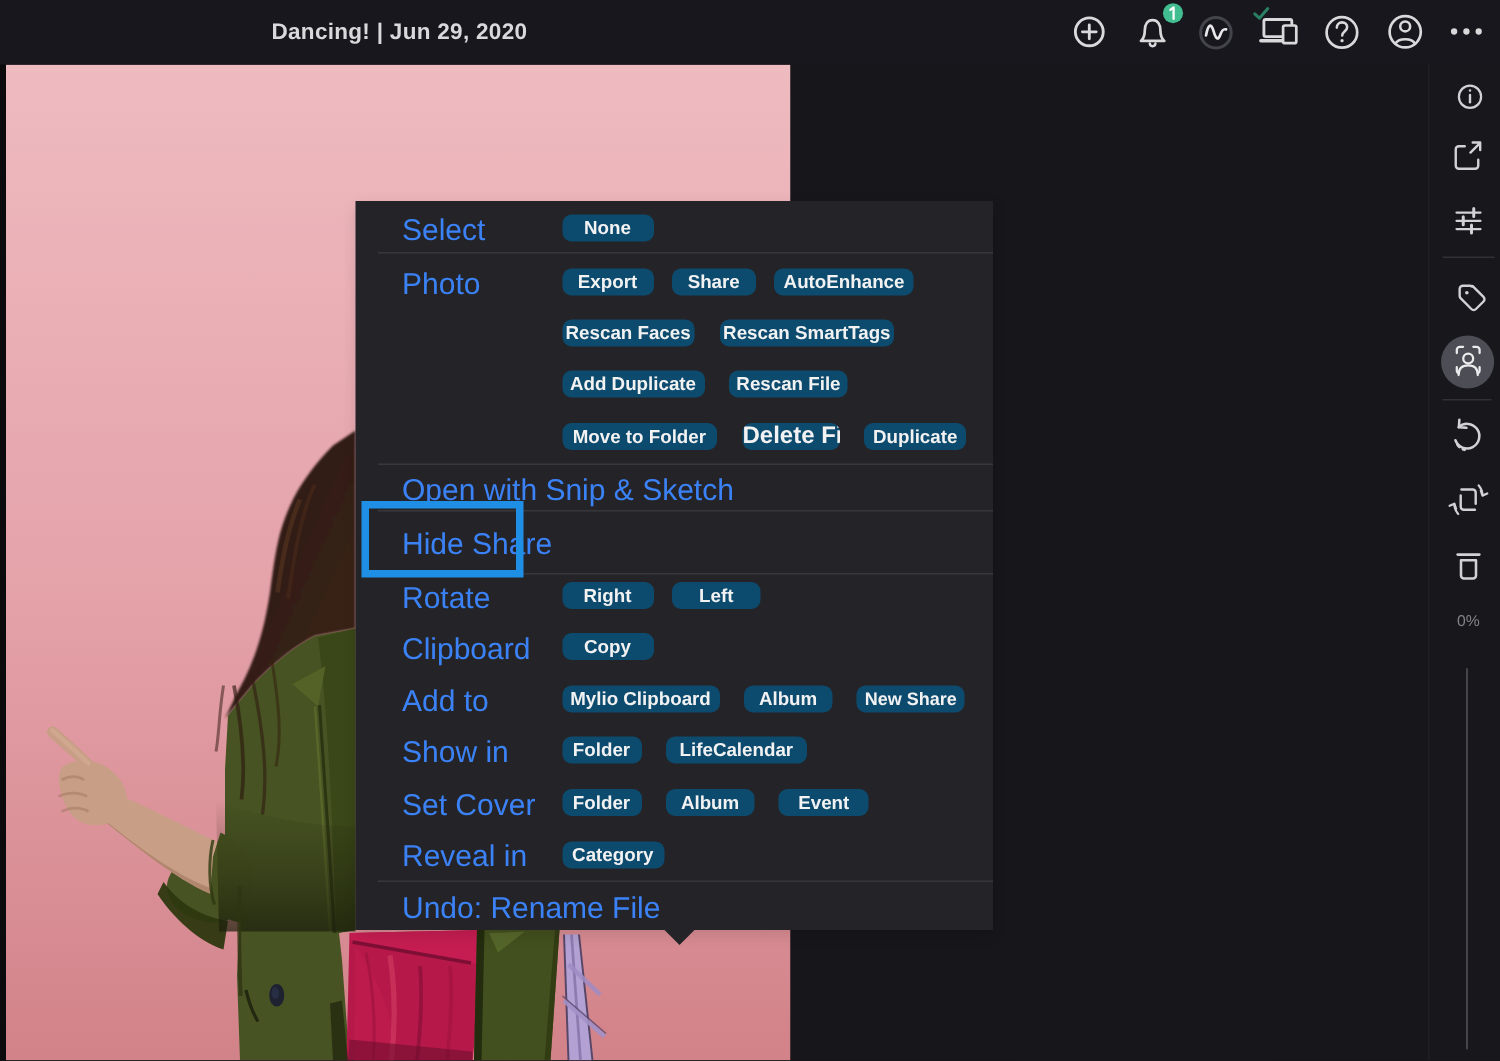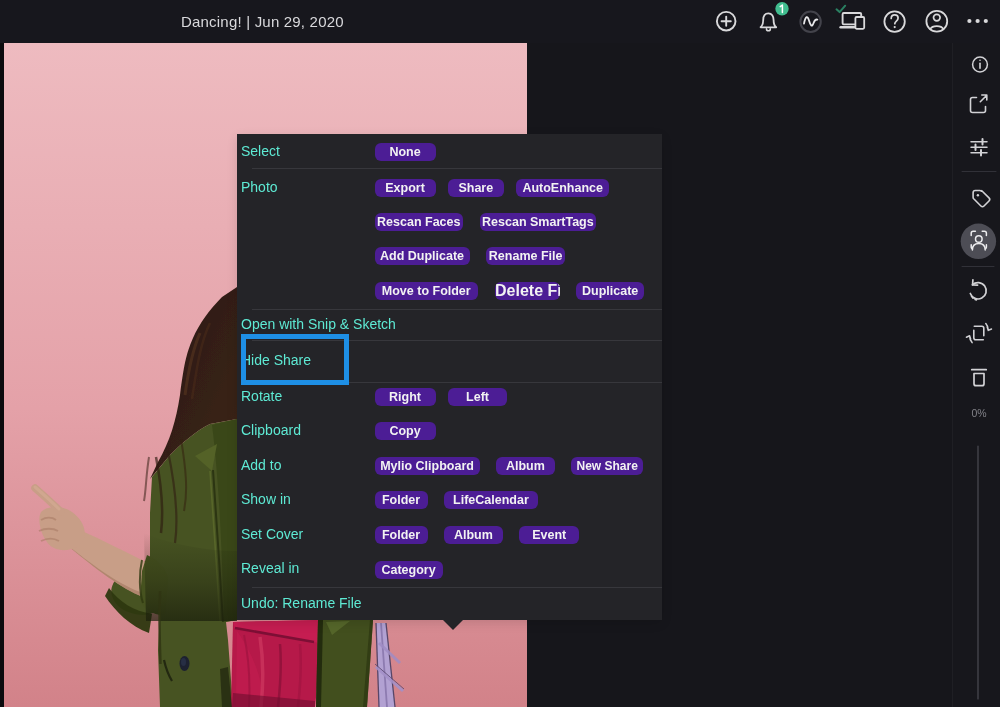--- a/index.html
+++ b/index.html
@@ -1,26 +1,26 @@
 <!DOCTYPE html>
 <html><head>
 <meta charset="utf-8">
 <style>
   * { margin:0; padding:0; box-sizing:border-box; }
   html,body { width:1000px; height:707px; overflow:hidden; background:#16161b; font-family:"Liberation Sans", sans-serif; }
   .abs { position:absolute; }
   #stage { position:relative; width:1000px; height:707px; }
   #topbar { position:absolute; left:0; top:0; width:1000px; height:43px; background:#17171d; }
-  #title { position:absolute; left:181px; top:13px; font-size:15px; font-weight:normal; color:#d9d9dc; letter-spacing:0.2px; }
+  #title { position:absolute; left:181px; top:13px; font-size:15px; font-weight:bold; color:#d9d9dc; letter-spacing:0.2px; }
   #leftstrip { position:absolute; left:0; top:43px; width:4px; height:664px; background:#0b0b0e; }
   #photo { position:absolute; left:4px; top:43px; width:523px; height:664px; }
   #menu { position:absolute; left:237px; top:134px; width:425px; height:486px; background:#242428; box-shadow:0 3px 10px rgba(0,0,0,0.12); }
   #menuarrow { position:absolute; left:443px; top:620px; width:0; height:0; border-left:10.5px solid transparent; border-right:10.5px solid transparent; border-top:10px solid #242428; }
-  .mlabel { position:absolute; left:241px; font-size:14px; color:#5eead4; white-space:nowrap; }
-  .pill { position:absolute; height:18px; background:#4c1d95; border-radius:6px; color:#f2f2f2; font-size:12.5px; font-weight:bold; text-align:center; line-height:18px; white-space:nowrap; overflow:hidden; }
+  .mlabel { position:absolute; left:268px; font-size:20px; color:#3b82f6; white-space:nowrap; }
+  .pill { position:absolute; height:18px; background:#0c4a6e; border-radius:6px; color:#f2f2f2; font-size:12.5px; font-weight:bold; text-align:center; line-height:18px; white-space:nowrap; overflow:hidden; }
   .msep { position:absolute; left:252px; width:410px; height:1px; background:#37373c; }
   #bluebox { position:absolute; left:241px; top:334px; width:108px; height:51px; border:5px solid #1e8fe5; }
   #sidebar { position:absolute; left:952px; top:43px; width:48px; height:664px; background:#17171c; border-left:1px solid #1f1f24; }
 </style>
 </head>
 <body>
 <div id="stage">
 <div id="photo">
 <svg width="523" height="664" viewBox="0 0 523 664">
  <defs>
@@ -120,21 +120,21 @@
 <div class="mlabel" style="top:525.5px">Set Cover</div>
 <div class="mlabel" style="top:560px">Reveal in</div>
 <div class="mlabel" style="top:594.5px">Undo: Rename File</div>
 <div class="pill" style="left:374.5px;top:142.5px;width:61px">None</div>
 <div class="pill" style="left:374.5px;top:179px;width:61px">Export</div>
 <div class="pill" style="left:447.8px;top:179px;width:56px">Share</div>
 <div class="pill" style="left:516.2px;top:179px;width:93px">AutoEnhance</div>
 <div class="pill" style="left:374.5px;top:213px;width:88.5px">Rescan Faces</div>
 <div class="pill" style="left:479.9px;top:213px;width:116px">Rescan SmartTags</div>
 <div class="pill" style="left:374.5px;top:247.4px;width:95px">Add Duplicate</div>
-<div class="pill" style="left:486.4px;top:247.4px;width:78.5px">Rename File</div>
+<div class="pill" style="left:486.4px;top:247.4px;width:78.5px">Rescan File</div>
 <div class="pill" style="left:374.5px;top:281.6px;width:103.5px">Move to Folder</div>
 <div class="pill" style="left:495px;top:281.6px;width:64.5px;font-size:16px">Delete File</div>
 <div class="pill" style="left:576.4px;top:281.6px;width:67.5px">Duplicate</div>
 <div class="pill" style="left:374.5px;top:388px;width:61px">Right</div>
 <div class="pill" style="left:447.8px;top:388px;width:59.5px">Left</div>
 <div class="pill" style="left:374.5px;top:422.3px;width:61px">Copy</div>
 <div class="pill" style="left:374.5px;top:457.4px;width:105px">Mylio Clipboard</div>
 <div class="pill" style="left:495.9px;top:457.4px;width:59px">Album</div>
 <div class="pill" style="left:571.2px;top:457.4px;width:72px;font-size:12px">New Share</div>
 <div class="pill" style="left:374.5px;top:491.3px;width:53px">Folder</div>

